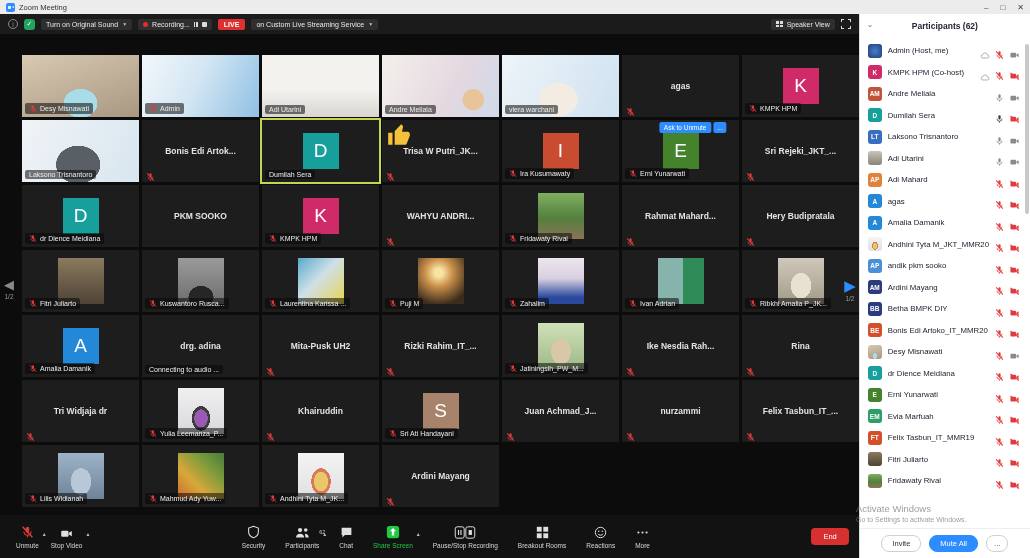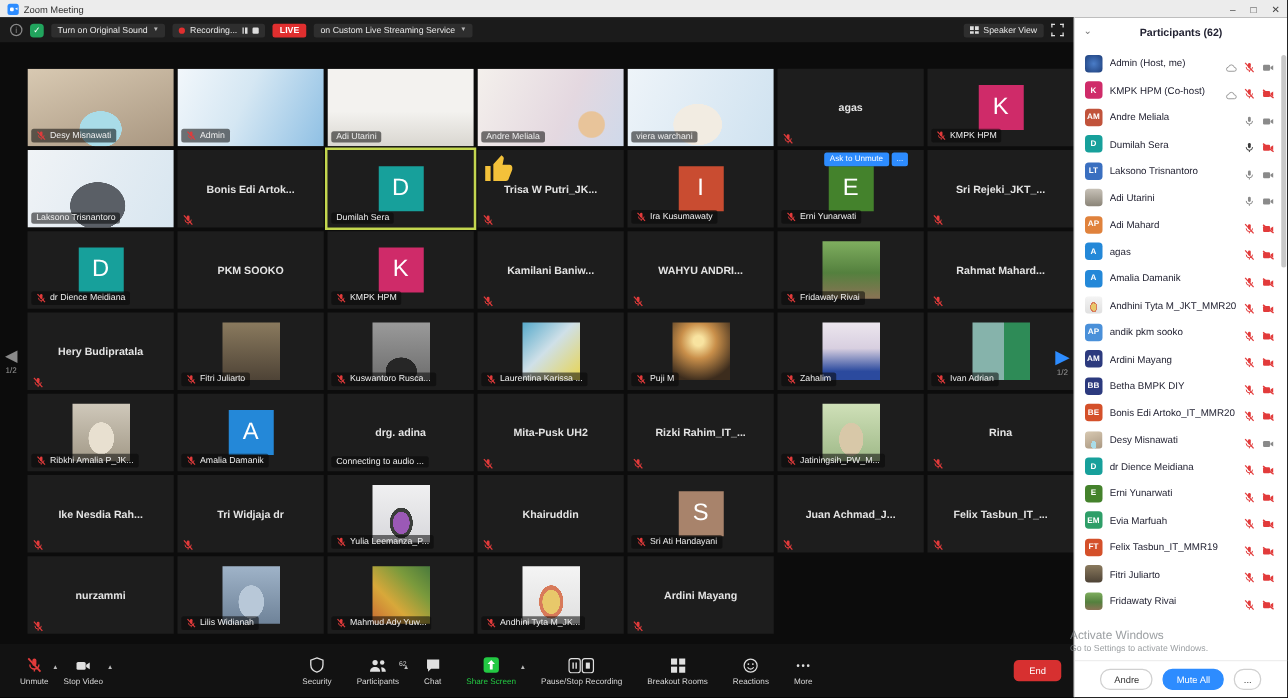--- a/index.html
+++ b/index.html
@@ -343,29 +343,20 @@
                 <span style="width:8px;height:9px;flex:none"><svg width="100%" height="100%" viewBox="0 0 16 16">
                     <rect x="6" y="1.5" width="4" height="7.5" rx="2" fill="#e23b3b"></rect>
                     <path d="M3.5 7.5a4.5 4.5 0 0 0 9 0" stroke="#e23b3b" fill="none" stroke-width="1.4"></path>
                     <line x1="8" y1="12" x2="8" y2="14.5" stroke="#e23b3b" stroke-width="1.4"></line>
                     <line x1="2" y1="1.5" x2="14" y2="14.5" stroke="#e23b3b" stroke-width="1.8"></line>
                   </svg></span>
                 <span>KMPK HPM</span>
               </div>
             </div>
             <div class="tile">
-              <div class="center-name">Kamilani  Baniw...</div>
-              <span class="lone-mic"><svg width="100%" height="100%" viewBox="0 0 16 16">
-                  <rect x="6" y="1.5" width="4" height="7.5" rx="2" fill="#e23b3b"></rect>
-                  <path d="M3.5 7.5a4.5 4.5 0 0 0 9 0" stroke="#e23b3b" fill="none" stroke-width="1.4"></path>
-                  <line x1="8" y1="12" x2="8" y2="14.5" stroke="#e23b3b" stroke-width="1.4"></line>
-                  <line x1="2" y1="1.5" x2="14" y2="14.5" stroke="#e23b3b" stroke-width="1.8"></line>
-                </svg></span>
-            </div>
-            <div class="tile">
               <div class="center-name">WAHYU  ANDRI...</div>
               <span class="lone-mic"><svg width="100%" height="100%" viewBox="0 0 16 16">
                   <rect x="6" y="1.5" width="4" height="7.5" rx="2" fill="#e23b3b"></rect>
                   <path d="M3.5 7.5a4.5 4.5 0 0 0 9 0" stroke="#e23b3b" fill="none" stroke-width="1.4"></path>
                   <line x1="8" y1="12" x2="8" y2="14.5" stroke="#e23b3b" stroke-width="1.4"></line>
                   <line x1="2" y1="1.5" x2="14" y2="14.5" stroke="#e23b3b" stroke-width="1.8"></line>
                 </svg></span>
             </div>
             <div class="tile">
               <div class="sq-photo ph-forest"></div>
@@ -521,38 +512,38 @@
                 <span style="width:8px;height:9px;flex:none"><svg width="100%" height="100%" viewBox="0 0 16 16">
                     <rect x="6" y="1.5" width="4" height="7.5" rx="2" fill="#e23b3b"></rect>
                     <path d="M3.5 7.5a4.5 4.5 0 0 0 9 0" stroke="#e23b3b" fill="none" stroke-width="1.4"></path>
                     <line x1="8" y1="12" x2="8" y2="14.5" stroke="#e23b3b" stroke-width="1.4"></line>
                     <line x1="2" y1="1.5" x2="14" y2="14.5" stroke="#e23b3b" stroke-width="1.8"></line>
                   </svg></span>
                 <span>Jatiningsih_PW_M...</span>
               </div>
             </div>
             <div class="tile">
+              <div class="center-name">Ike Nesdia Rah...</div>
+              <span class="lone-mic"><svg width="100%" height="100%" viewBox="0 0 16 16">
+                  <rect x="6" y="1.5" width="4" height="7.5" rx="2" fill="#e23b3b"></rect>
+                  <path d="M3.5 7.5a4.5 4.5 0 0 0 9 0" stroke="#e23b3b" fill="none" stroke-width="1.4"></path>
+                  <line x1="8" y1="12" x2="8" y2="14.5" stroke="#e23b3b" stroke-width="1.4"></line>
+                  <line x1="2" y1="1.5" x2="14" y2="14.5" stroke="#e23b3b" stroke-width="1.8"></line>
+                </svg></span>
+            </div>
+            <div class="tile">
               <div class="center-name">Rina</div>
               <span class="lone-mic"><svg width="100%" height="100%" viewBox="0 0 16 16">
                   <rect x="6" y="1.5" width="4" height="7.5" rx="2" fill="#e23b3b"></rect>
                   <path d="M3.5 7.5a4.5 4.5 0 0 0 9 0" stroke="#e23b3b" fill="none" stroke-width="1.4"></path>
                   <line x1="8" y1="12" x2="8" y2="14.5" stroke="#e23b3b" stroke-width="1.4"></line>
                   <line x1="2" y1="1.5" x2="14" y2="14.5" stroke="#e23b3b" stroke-width="1.8"></line>
                 </svg></span>
             </div>
             <div class="tile">
-              <div class="center-name">Ike Nesdia Rah...</div>
-              <span class="lone-mic"><svg width="100%" height="100%" viewBox="0 0 16 16">
-                  <rect x="6" y="1.5" width="4" height="7.5" rx="2" fill="#e23b3b"></rect>
-                  <path d="M3.5 7.5a4.5 4.5 0 0 0 9 0" stroke="#e23b3b" fill="none" stroke-width="1.4"></path>
-                  <line x1="8" y1="12" x2="8" y2="14.5" stroke="#e23b3b" stroke-width="1.4"></line>
-                  <line x1="2" y1="1.5" x2="14" y2="14.5" stroke="#e23b3b" stroke-width="1.8"></line>
-                </svg></span>
-            </div>
-            <div class="tile">
               <div class="center-name">Tri Widjaja dr</div>
               <span class="lone-mic"><svg width="100%" height="100%" viewBox="0 0 16 16">
                   <rect x="6" y="1.5" width="4" height="7.5" rx="2" fill="#e23b3b"></rect>
                   <path d="M3.5 7.5a4.5 4.5 0 0 0 9 0" stroke="#e23b3b" fill="none" stroke-width="1.4"></path>
                   <line x1="8" y1="12" x2="8" y2="14.5" stroke="#e23b3b" stroke-width="1.4"></line>
                   <line x1="2" y1="1.5" x2="14" y2="14.5" stroke="#e23b3b" stroke-width="1.8"></line>
                 </svg></span>
             </div>
             <div class="tile">
               <div class="sq-photo ph-purplemask"></div>
@@ -590,30 +581,30 @@
             <div class="tile">
               <div class="center-name">Juan  Achmad_J...</div>
               <span class="lone-mic"><svg width="100%" height="100%" viewBox="0 0 16 16">
                   <rect x="6" y="1.5" width="4" height="7.5" rx="2" fill="#e23b3b"></rect>
                   <path d="M3.5 7.5a4.5 4.5 0 0 0 9 0" stroke="#e23b3b" fill="none" stroke-width="1.4"></path>
                   <line x1="8" y1="12" x2="8" y2="14.5" stroke="#e23b3b" stroke-width="1.4"></line>
                   <line x1="2" y1="1.5" x2="14" y2="14.5" stroke="#e23b3b" stroke-width="1.8"></line>
                 </svg></span>
             </div>
             <div class="tile">
+              <div class="center-name">nurzammi</div>
+              <span class="lone-mic"><svg width="100%" height="100%" viewBox="0 0 16 16">
+                  <rect x="6" y="1.5" width="4" height="7.5" rx="2" fill="#e23b3b"></rect>
+                  <path d="M3.5 7.5a4.5 4.5 0 0 0 9 0" stroke="#e23b3b" fill="none" stroke-width="1.4"></path>
+                  <line x1="8" y1="12" x2="8" y2="14.5" stroke="#e23b3b" stroke-width="1.4"></line>
+                  <line x1="2" y1="1.5" x2="14" y2="14.5" stroke="#e23b3b" stroke-width="1.8"></line>
+                </svg></span>
+            </div>
+            <div class="tile">
               <div class="center-name">Felix  Tasbun_IT_...</div>
-              <span class="lone-mic"><svg width="100%" height="100%" viewBox="0 0 16 16">
-                  <rect x="6" y="1.5" width="4" height="7.5" rx="2" fill="#e23b3b"></rect>
-                  <path d="M3.5 7.5a4.5 4.5 0 0 0 9 0" stroke="#e23b3b" fill="none" stroke-width="1.4"></path>
-                  <line x1="8" y1="12" x2="8" y2="14.5" stroke="#e23b3b" stroke-width="1.4"></line>
-                  <line x1="2" y1="1.5" x2="14" y2="14.5" stroke="#e23b3b" stroke-width="1.8"></line>
-                </svg></span>
-            </div>
-            <div class="tile">
-              <div class="center-name">nurzammi</div>
               <span class="lone-mic"><svg width="100%" height="100%" viewBox="0 0 16 16">
                   <rect x="6" y="1.5" width="4" height="7.5" rx="2" fill="#e23b3b"></rect>
                   <path d="M3.5 7.5a4.5 4.5 0 0 0 9 0" stroke="#e23b3b" fill="none" stroke-width="1.4"></path>
                   <line x1="8" y1="12" x2="8" y2="14.5" stroke="#e23b3b" stroke-width="1.4"></line>
                   <line x1="2" y1="1.5" x2="14" y2="14.5" stroke="#e23b3b" stroke-width="1.8"></line>
                 </svg></span>
             </div>
             <div class="tile">
               <div class="sq-photo ph-hijab2"></div>
               <div class="chip">
@@ -1140,21 +1131,21 @@
               <span style="width:11px;height:10px"><svg width="100%" height="100%" viewBox="0 0 16 16">
                   <rect x="1.5" y="4.5" width="9" height="7.5" rx="1.5" fill="#e23b3b"></rect>
                   <path d="M11 7.2l3.5-2.2v6.5L11 9.3z" fill="#e23b3b"></path>
                   <line x1="1.5" y1="3" x2="15" y2="13.5" stroke="#e23b3b" stroke-width="1.8"></line>
                 </svg></span>
             </span>
           </div>
         </div>
       <div class="scroll-thumb"></div>
       <div class="panel-footer">
-        <button class="pf-btn">Andre</button>
+        <button class="pf-btn">Invite</button>
         <button class="pf-btn primary">Mute All</button>
         <button class="pf-btn more">...</button>
       </div>
     </div>
   </div>
 
   <div class="watermark">
     <div class="w1">Activate Windows</div>
     <div class="w2">Go to Settings to activate Windows.</div>
   </div>

